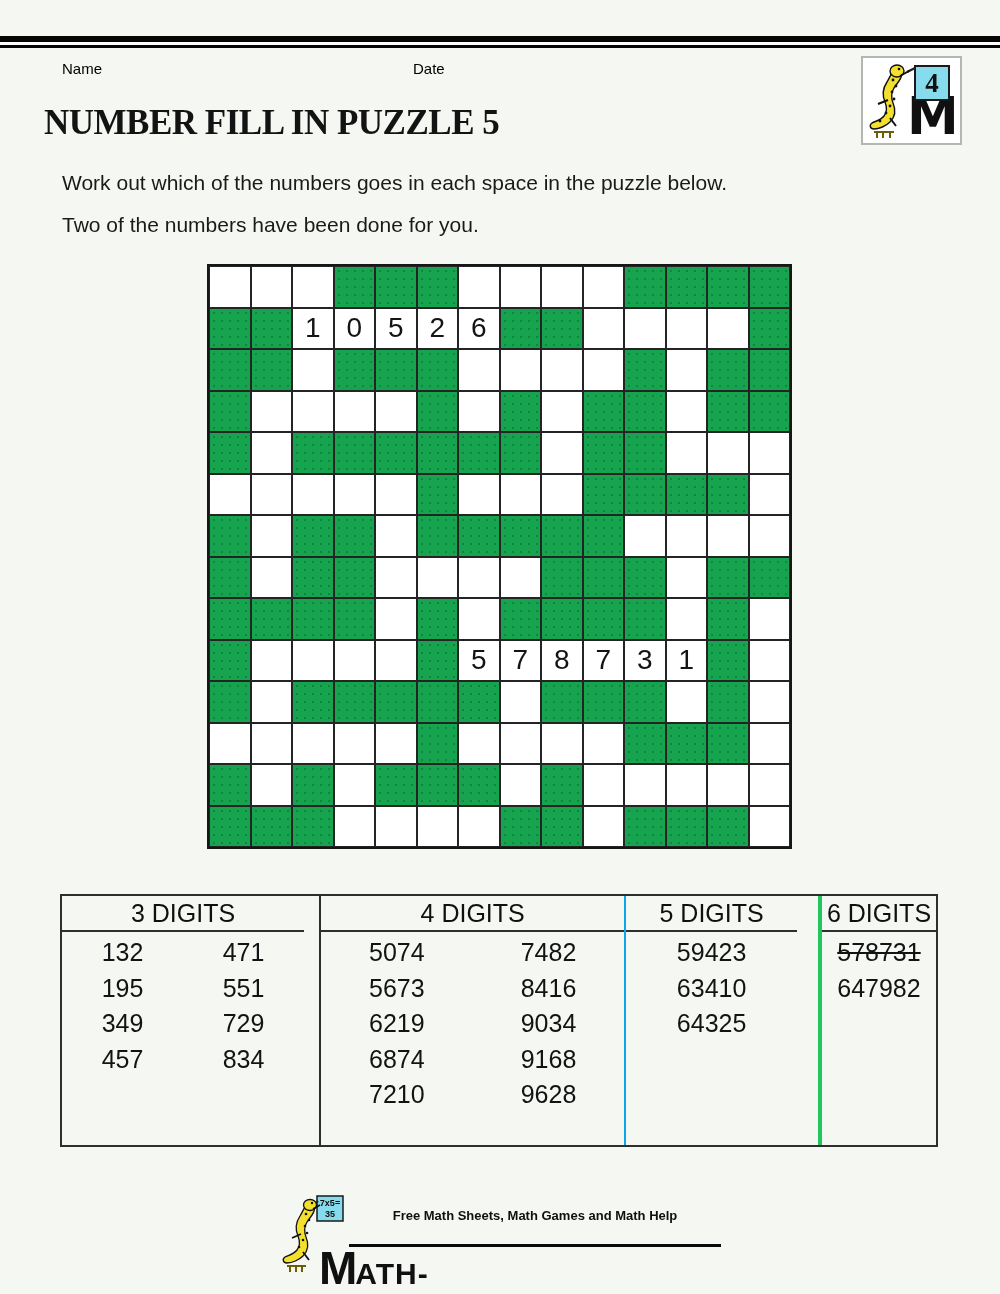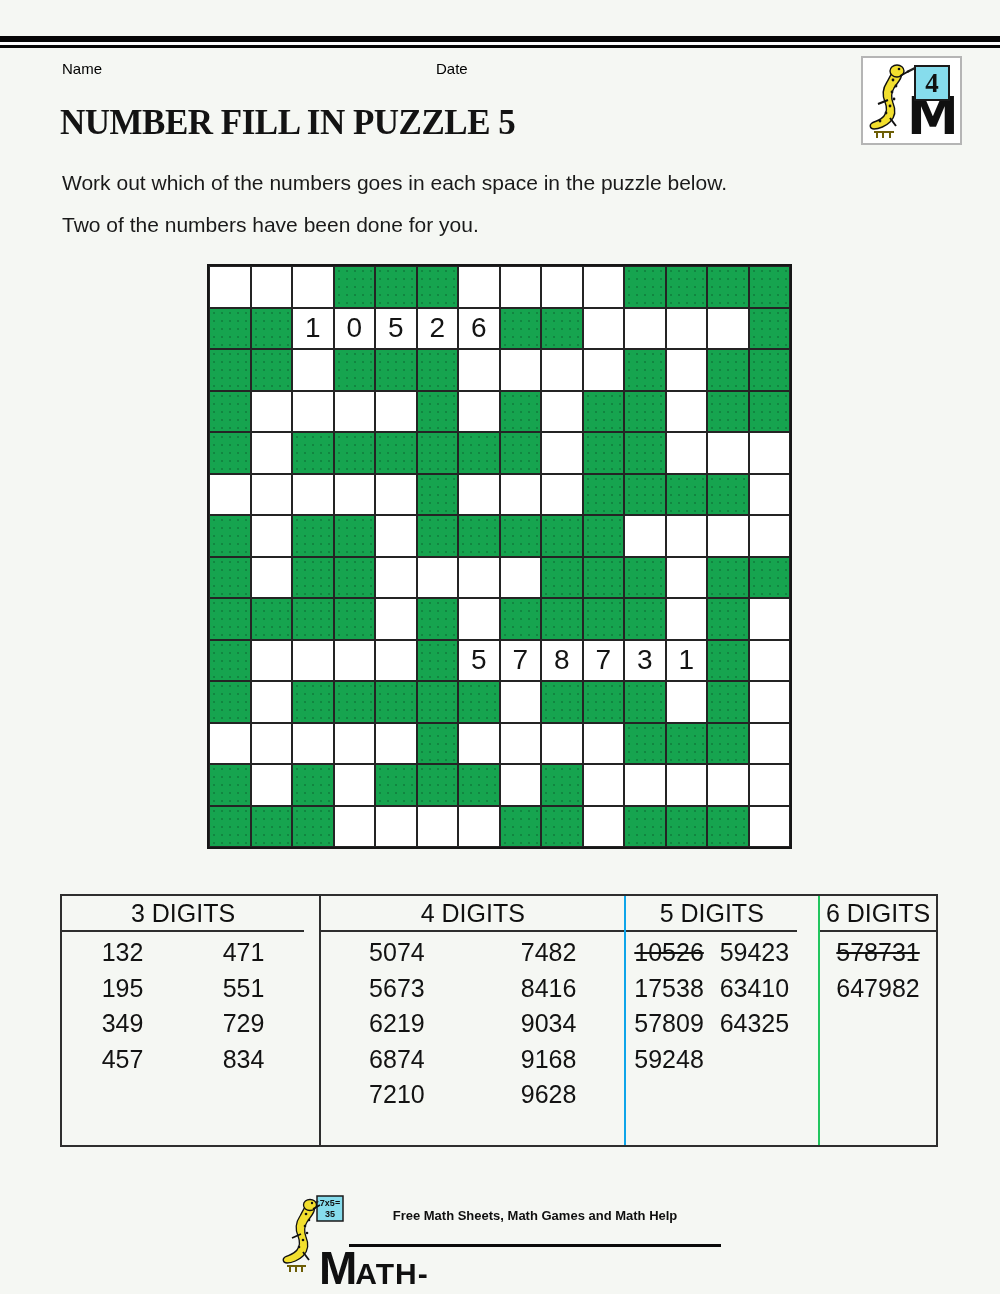--- a/index.html
+++ b/index.html
@@ -1,44 +1,44 @@
 <!DOCTYPE html>
 <html><head>
 <meta charset="utf-8">
 <style>
   html,body{margin:0;padding:0;background:#dcdcdc;}
   .page{position:relative;width:1000px;height:1294px;margin:0 auto;background:#f5f7f3;
         font-family:"Liberation Sans",sans-serif;overflow:hidden;}
   .top-rule{position:absolute;top:36px;left:0;width:1000px;height:3px;background:#fdfdfd;
         border-top:6px solid #060606;border-bottom:3px solid #060606;}
   .small-label{position:absolute;top:60px;font-size:15px;color:#000;}
-  .name-label{left:62px;} .date-label{left:436px;}
+  .name-label{left:62px;} .date-label{left:413px;}
   .logo-box{position:absolute;left:861px;top:56px;width:101px;height:89px;background:#ffffff;
         border:2px solid #b5b5b5;box-sizing:border-box;}
-  .page-title{position:absolute;left:60px;top:103px;font-family:"Liberation Serif",serif;
+  .page-title{position:absolute;left:44px;top:103px;font-family:"Liberation Serif",serif;
         font-size:35px;font-weight:600;color:#131313;letter-spacing:-0.5px;}
   .inst{position:absolute;left:62px;font-size:21px;color:#1a1a1a;}
   .inst1{top:171px;} .inst2{top:213px;}
 
   .grid{position:absolute;left:207px;top:264px;width:585px;height:585px;box-sizing:border-box;
         border:2px solid #161616;background:#242424;display:grid;
         grid-template-columns:repeat(14,1fr);grid-template-rows:repeat(14,1fr);gap:2px;padding:1px;}
   .cell{display:flex;align-items:center;justify-content:center;font-size:28px;color:#141414;}
   .cell.empty{background:#ffffff;}
   .cell.filled{background:#16a44f;
         background-image:radial-gradient(circle, rgba(8,84,40,.38) 1px, transparent 1.4px);
         background-size:8px 8px;}
 
   .bank{position:absolute;left:60px;top:894px;width:878px;height:253px;box-sizing:border-box;
         border:2px solid #2e2e2e;display:flex;}
   .bank-col{box-sizing:border-box;}
   .bank-col:nth-child(1){width:261px;}
   .bank-col:nth-child(2){width:329px;border-left:2px solid #2e2e2e;margin-left:15px;}
   .bank-col:nth-child(3){width:186px;border-left:2px solid #0ea5e9;}
-  .bank-col:nth-child(4){width:127px;border-left:2px solid #22c55e;margin-left:21px;}
+  .bank-col:nth-child(4){width:127px;border-left:4px solid #22c55e;margin-left:21px;}
   .bank-header{height:36px;box-sizing:border-box;border-bottom:2px solid #2e2e2e;
         display:flex;align-items:center;justify-content:center;font-size:25px;color:#101010;}
   .bank-groups{display:flex;padding-top:3px;}
   .bank-group{flex:1;display:flex;flex-direction:column;}
   .bank-num{text-align:center;font-size:25px;line-height:35.5px;color:#131313;}
   .crossed{text-decoration:line-through;}
 
   .footer{position:absolute;left:0;top:1194px;width:1000px;display:flex;
         justify-content:center;align-items:flex-start;}
   .footer-text{width:372px;margin-left:2px;margin-top:14px;}
@@ -317,26 +317,20 @@
             <div class="bank-num">8416</div>
             <div class="bank-num">9034</div>
             <div class="bank-num">9168</div>
             <div class="bank-num">9628</div>
           </div>
         </div>
       </div>
       <div class="bank-col">
         <div class="bank-header">5 DIGITS</div>
         <div class="bank-groups">
-          <div class="bank-group">
-            <div class="bank-num crossed">10526</div>
-            <div class="bank-num">17538</div>
-            <div class="bank-num">57809</div>
-            <div class="bank-num">59248</div>
-          </div>
           <div class="bank-group">
             <div class="bank-num">59423</div>
             <div class="bank-num">63410</div>
             <div class="bank-num">64325</div>
           </div>
         </div>
       </div>
       <div class="bank-col">
         <div class="bank-header">6 DIGITS</div>
         <div class="bank-groups">

